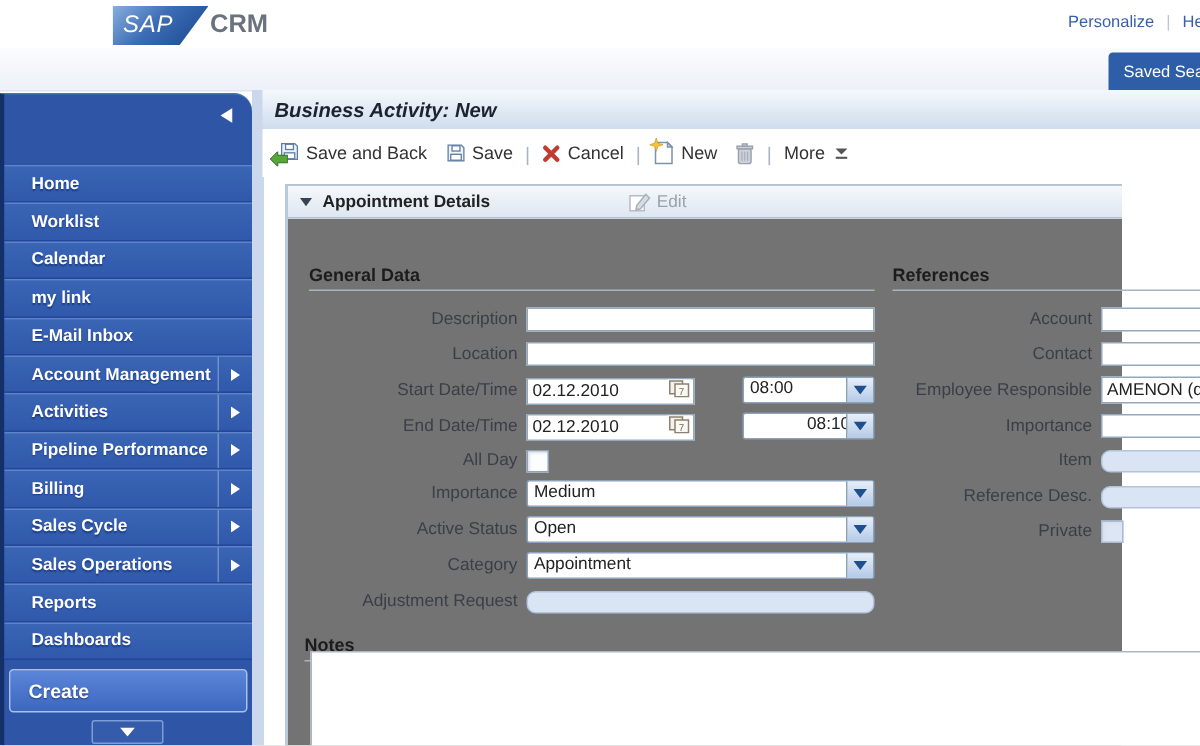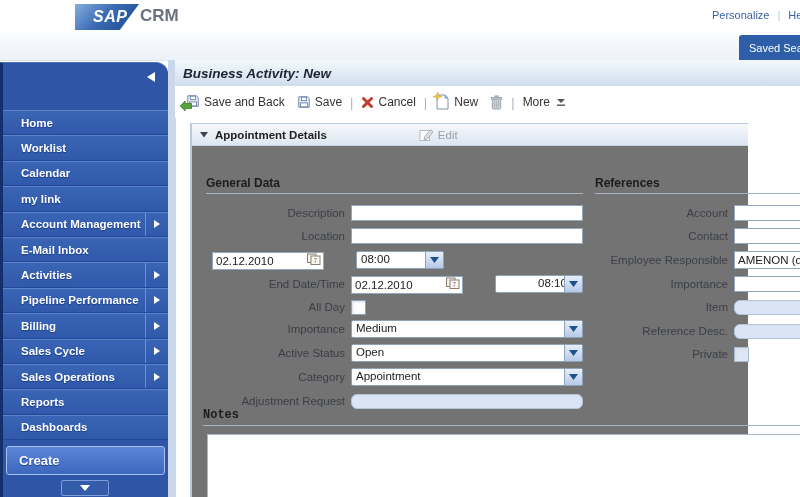--- a/index.html
+++ b/index.html
@@ -3,21 +3,21 @@
 <meta charset="utf-8">
 <style>
   html,body{margin:0;padding:0;background:#fff;font-family:"Liberation Sans",sans-serif;}
   #screen{position:relative;width:800px;height:497px;overflow:hidden;background:#fff;}
 
   
   .topbar{position:absolute;left:0;top:0;width:800px;height:32px;background:#fff;border-bottom:1px solid #e3e7ee;}
   .sap-logo{position:absolute;left:75px;top:4px;width:64px;height:26px;
     background:linear-gradient(135deg,#87aede 0%,#3c6cb4 45%,#16468f 100%);
     clip-path:polygon(0 0,100% 0,70% 100%,0 100%);display:flex;align-items:center;}
-  .sap-logo span{color:#fff;font-weight:bold;font-style:italic;font-size:16px;padding-left:18px;letter-spacing:.5px;}
+  .sap-logo span{color:#fff;font-weight:normal;font-style:italic;font-size:16px;padding-left:7px;letter-spacing:.5px;}
   .crm-label{position:absolute;left:140px;top:6px;font-size:17px;font-weight:bold;color:#6a7280;}
   .top-links{position:absolute;left:712px;top:9px;display:flex;align-items:center;gap:8px;font-size:11px;color:#3a5fa8;white-space:nowrap;}
   .top-links .sep{color:#b9c4d6;}
   .top-links a{color:#3a5fa8;text-decoration:none;cursor:pointer;}
 
   
   .subbar{position:absolute;left:0;top:32px;width:800px;height:28px;
     background:linear-gradient(#fbfcfe,#edf1f8);border-bottom:1px solid #dfe5ee;}
   .saved-search{position:absolute;left:739px;top:3px;height:25px;min-width:80px;background:#2d5ea7;
     color:#fff;font-size:11px;display:flex;align-items:center;padding:0 10px;border-radius:3px 3px 0 0;cursor:pointer;}
@@ -109,29 +109,29 @@
       <div class="nav-item">
           <span class="nav-label">Worklist</span>
         </div>
       <div class="nav-item">
           <span class="nav-label">Calendar</span>
         </div>
       <div class="nav-item">
           <span class="nav-label">my link</span>
         </div>
       <div class="nav-item">
+          <span class="nav-label">E-Mail Inbox</span>
+        </div>
+      <div class="nav-item">
           <span class="nav-label">Account Management</span>
         <span class="nav-arrow">
             <svg width="6" height="8" viewBox="0 0 6 8">
               <path d="M0 0 l6 4 -6 4 z" fill="#fff"></path>
             </svg>
           </span>
-        </div>
-      <div class="nav-item">
-          <span class="nav-label">E-Mail Inbox</span>
         </div>
       <div class="nav-item">
           <span class="nav-label">Activities</span>
         <span class="nav-arrow">
             <svg width="6" height="8" viewBox="0 0 6 8">
               <path d="M0 0 l6 4 -6 4 z" fill="#fff"></path>
             </svg>
           </span>
         </div>
       <div class="nav-item">
@@ -277,20 +277,21 @@
         <input class="txt" style="width: 232px;" value="">
       </span>
   </div>
   <div class="frow" style="left:206px;top:204px;">
     <span class="flabel gd-label">Description</span>
     <span class="fctl">
         <input class="txt" style="width: 232px;" value="">
       </span>
   </div>
   <div class="frow" style="left:206px;top:251px;">
+    <span class="flabel gd-label">Start Date/Time</span>
     <span class="fctl">
       <span class="datewrap">
         <input class="txt" style="width: 112px; height: 18px;" value="02.12.2010">
         <span class="cal-btn">
           <svg width="14" height="12" viewBox="0 0 14 12">
               <rect x="0.5" y="1" width="8.5" height="8.5" fill="#f4f1ea" stroke="#8d8070"></rect>
               <rect x="4" y="3" width="9" height="8.5" fill="#fbf9f4" stroke="#8d8070"></rect>
               <text x="6.5" y="10" font-size="6.5" fill="#7a6c58" font-family="Liberation Sans,sans-serif">7</text>
             </svg>
         </span>
@@ -418,16 +419,16 @@
         <span class="disabled-field" style="width:90px;"></span>
       </span>
   </div>
   <div class="frow" style="left:600px;top:345px;">
     <span class="flabel ref-label">Private</span>
     <span class="fctl">
         <span class="checkbox disabled"></span>
       </span>
   </div>
 
-  <div class="grp-heading" style="left:203px;top:408px;width:597px;font-family:Liberation Mono, monospace;">Notes</div>
+  <div class="grp-heading" style="left:203px;top:423px;width:597px;">Notes</div>
   <textarea class="notes-area" style=""></textarea>
 
 </div>
 
 </body></html>

